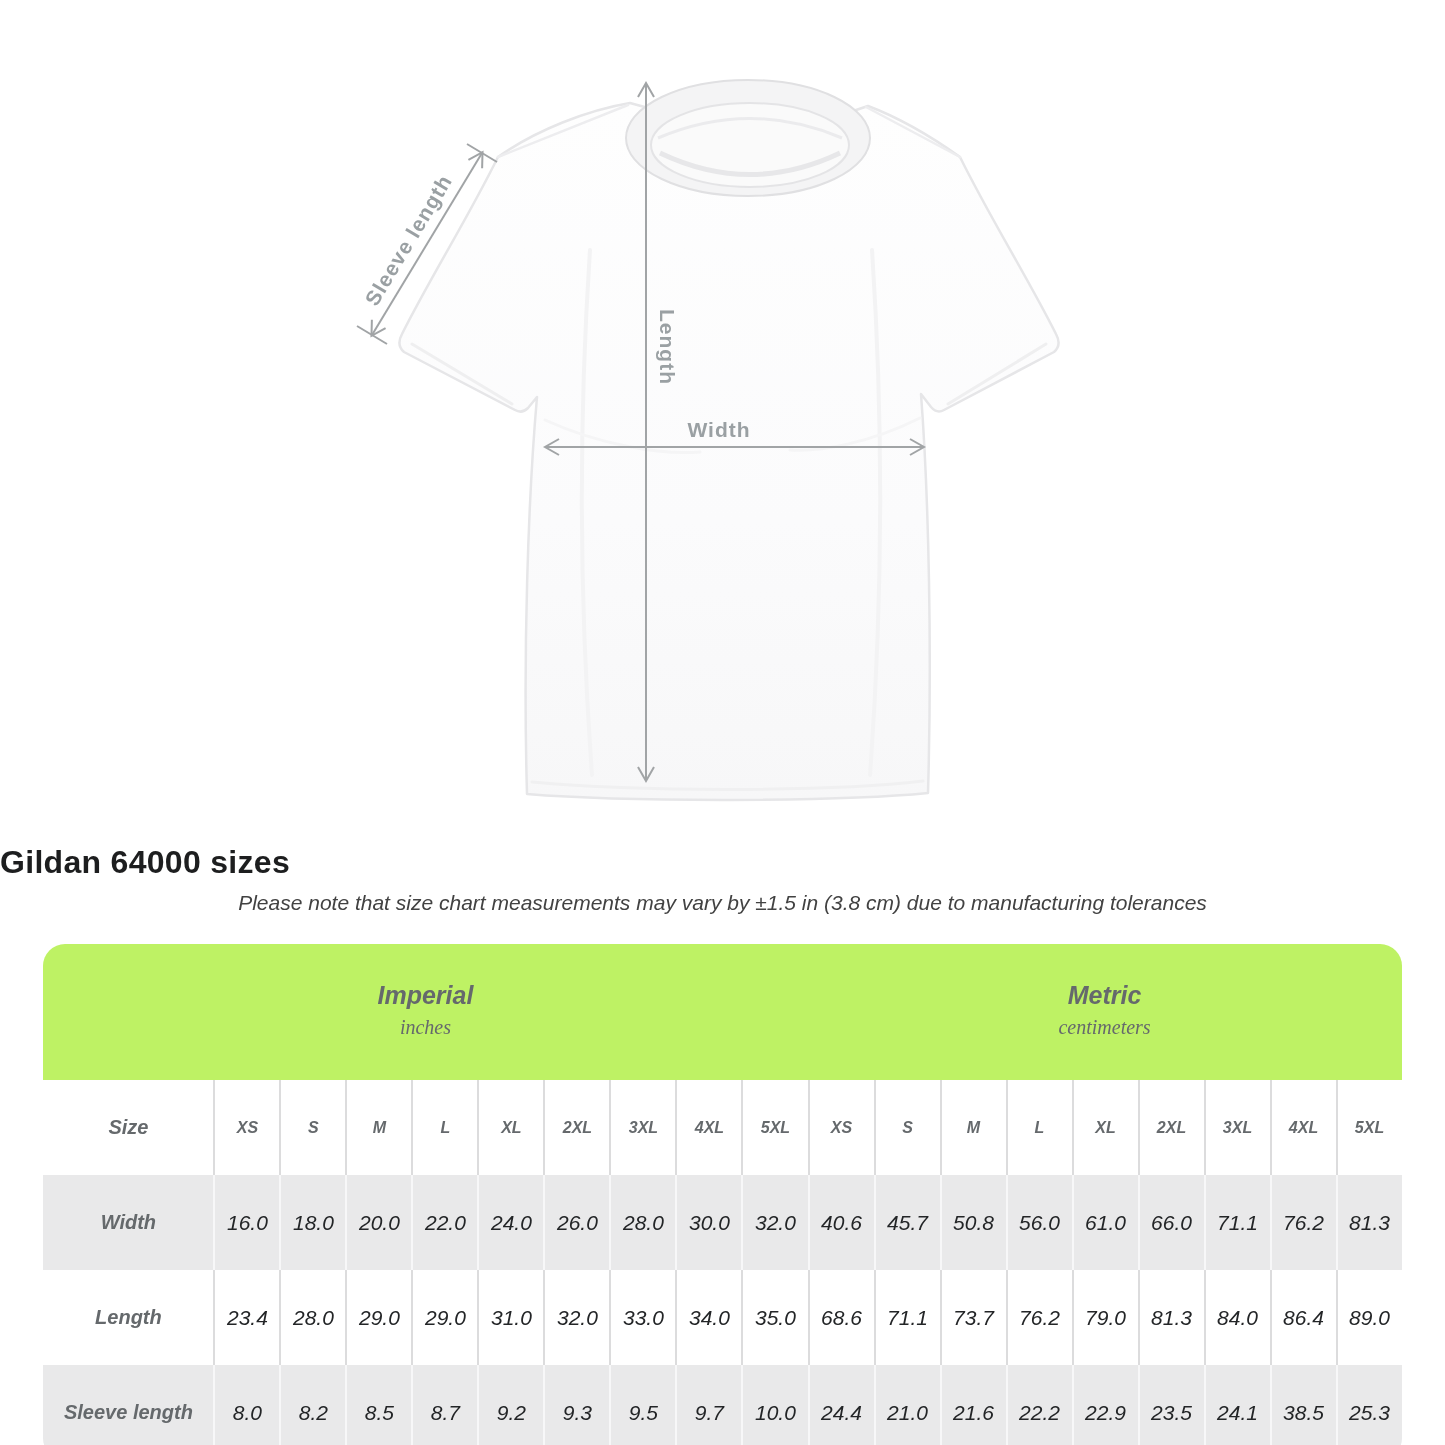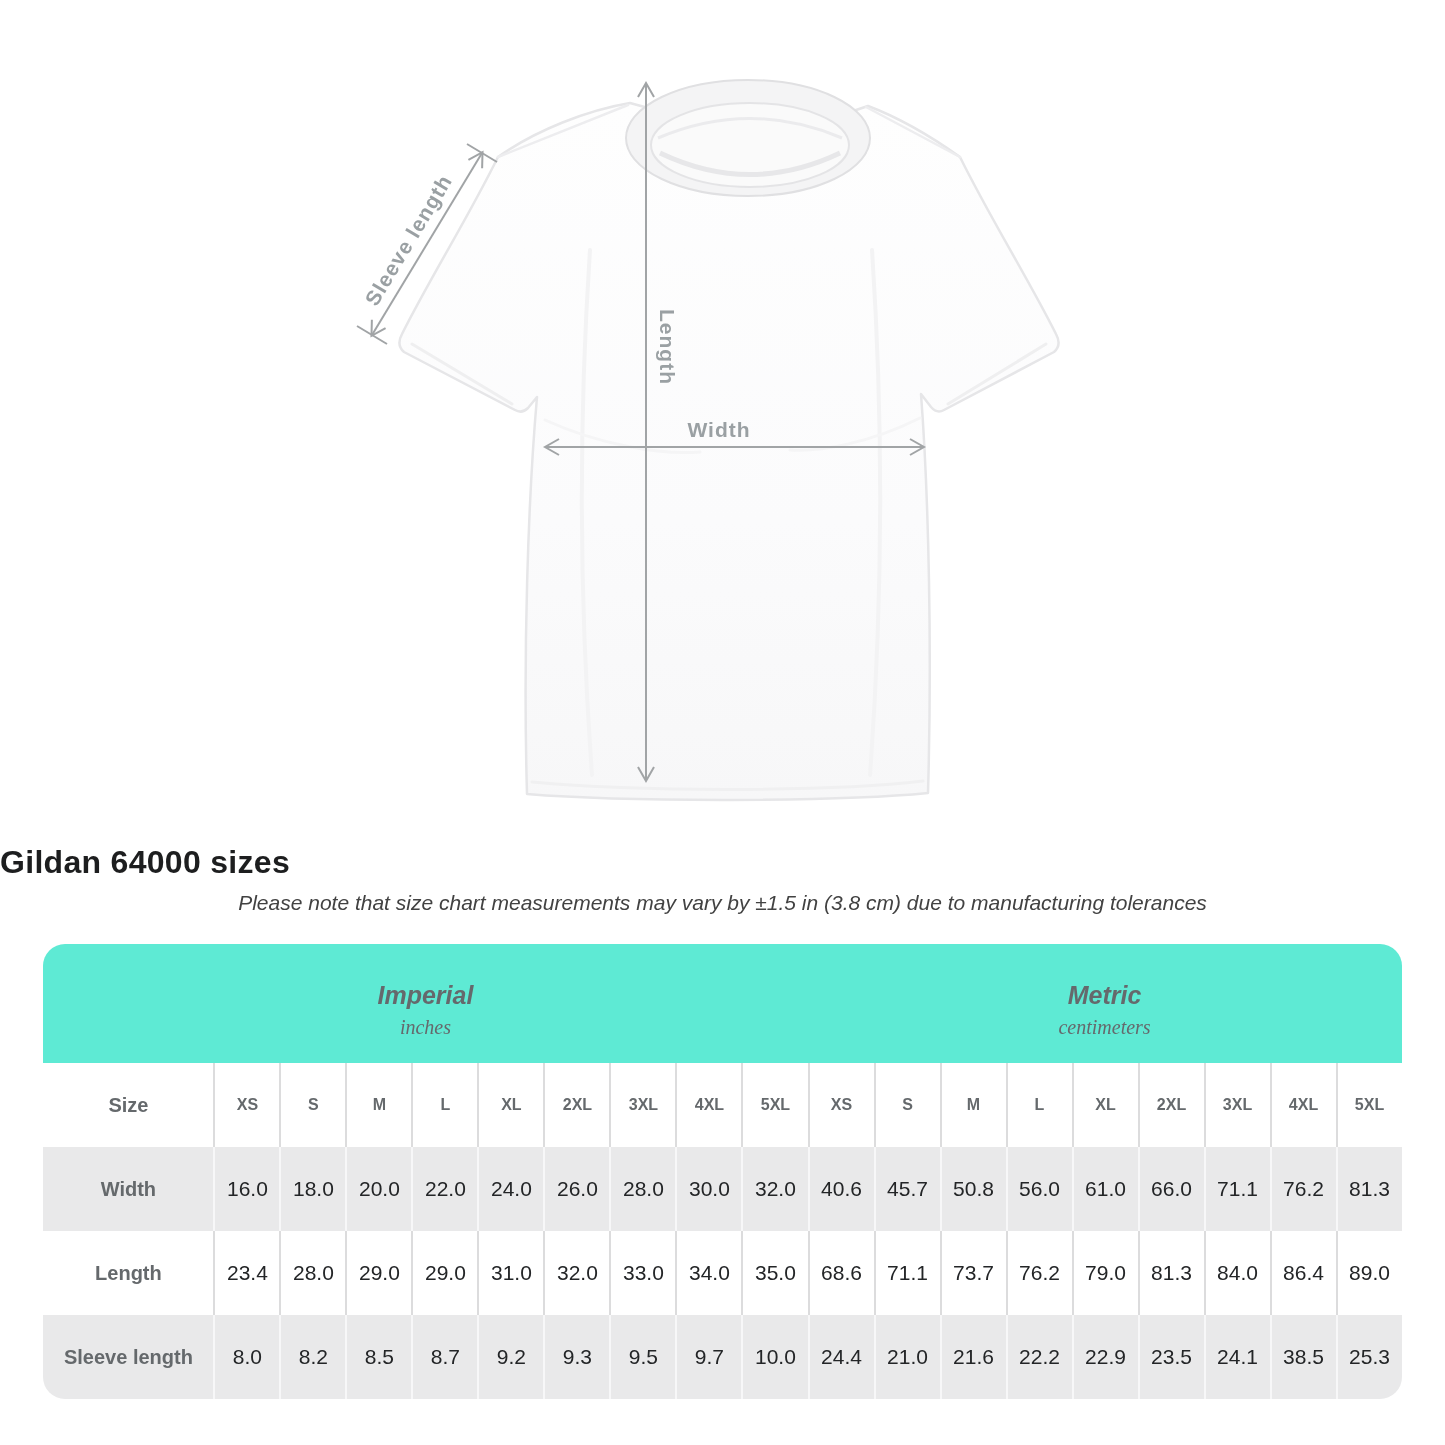--- a/index.html
+++ b/index.html
@@ -39,43 +39,43 @@
     table-layout: fixed;
     width: 1358px;
   }
   table.size-table td, table.size-table th {
     padding: 0;
     box-sizing: border-box;
     text-align: center;
     vertical-align: middle;
   }
   tr.band-row td {
-    height: 119px;
-    background: #5eead4;
+    height: 136px;
+    background: #bef264;
     vertical-align: top;
   }
   td.band-l { border-radius: 22px 0 0 0; padding-left: 36px; }
   td.band-r { border-radius: 0 22px 0 0; }
   .band-name {
     margin-top: 36px;
     font-size: 25px;
     line-height: 30px;
     font-weight: bold;
     font-style: italic;
     color: #65696c;
   }
   .band-unit {
     margin-top: 5px;
     font-size: 20px;
     line-height: 24px;
     font-style: italic;
     color: #65696c;
     font-family: Liberation Serif, serif;
   }
-  tr.r { height: 84px; }
+  tr.r { height: 95px; font-style: italic; }
   tr.r-white { background: #ffffff; --sep: #dcdcdd; }
   tr.r-gray  { background: #e9e9ea; --sep: #f7f7f8; }
   th.rowlab {
     font-size: 20px;
     font-weight: bold;
     color: #65696c;
   }
   td.cell {
     border-left: 2px solid var(--sep);
     font-size: 21px;

